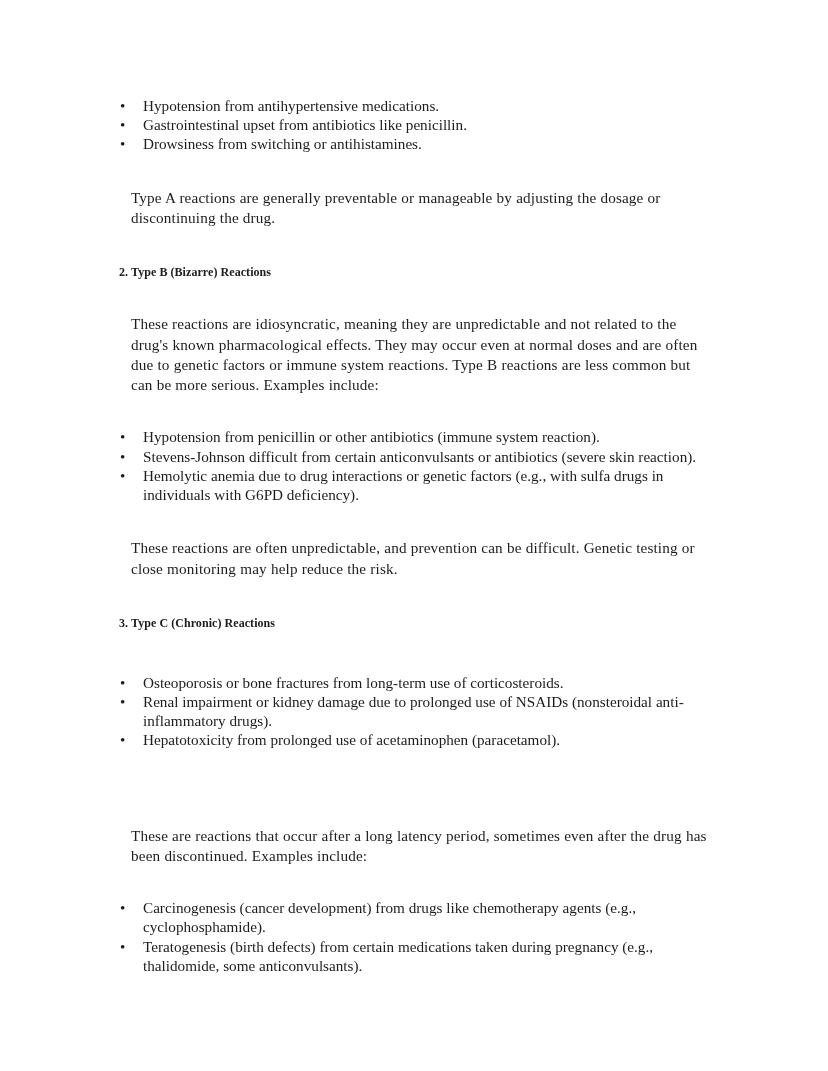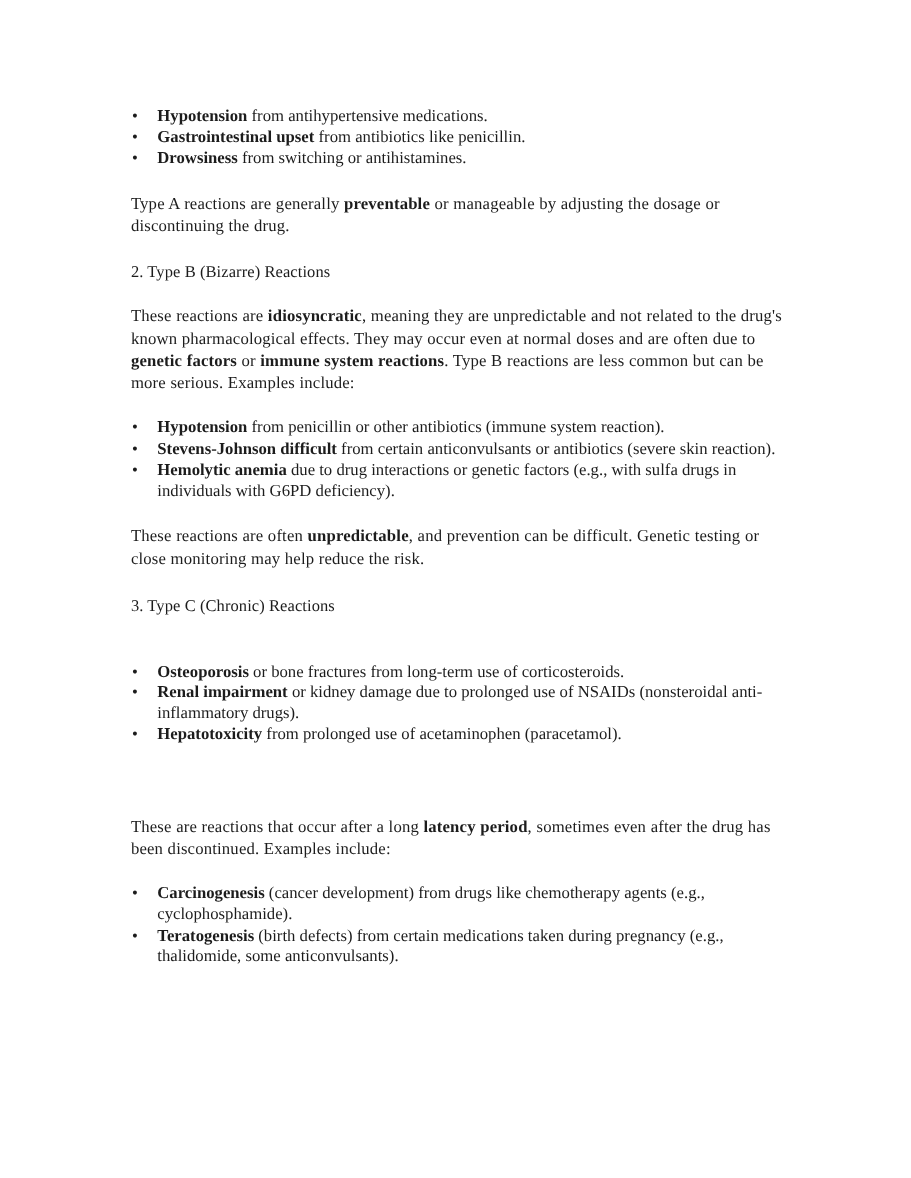--- a/index.html
+++ b/index.html
@@ -27,31 +27,31 @@
     position: absolute;
     left: 119px;
     top: 96px;
     width: 606px;
   }
 
   
   .para {
     font-size: 15.2px;
     line-height: 20.3px;
-    margin: 0;
+    margin: 12px;
     text-align: left;
     letter-spacing: 0.01em;
     word-spacing: 0.01em;
   }
 
   
   .heading {
-    font-size: 15px;
+    font-size: 12px;
     line-height: 20px;
-    font-weight: normal;
+    font-weight: bold;
     margin: 0;
     letter-spacing: 0.005em;
   }
 
   
   ul.blist {
     list-style: none;
     margin: 0;
     padding: 0;
   }
@@ -66,21 +66,21 @@
     position: absolute;
     left: 1px;
     top: 0;
     width: 12px;
     font-size: 15.2px;
     line-height: 19.2px;
     text-align: left;
   }
 
   b, .bold {
-    font-weight: bold;
+    font-weight: normal;
     text-align: right;
   }
   .gap-md { height: 20px; }
   .gap-lg { height: 22px; }
   .gap-heading-before { height: 22px; }
   .gap-heading-after { height: 20px; }
 </style>
 </head>
 <body>
 

